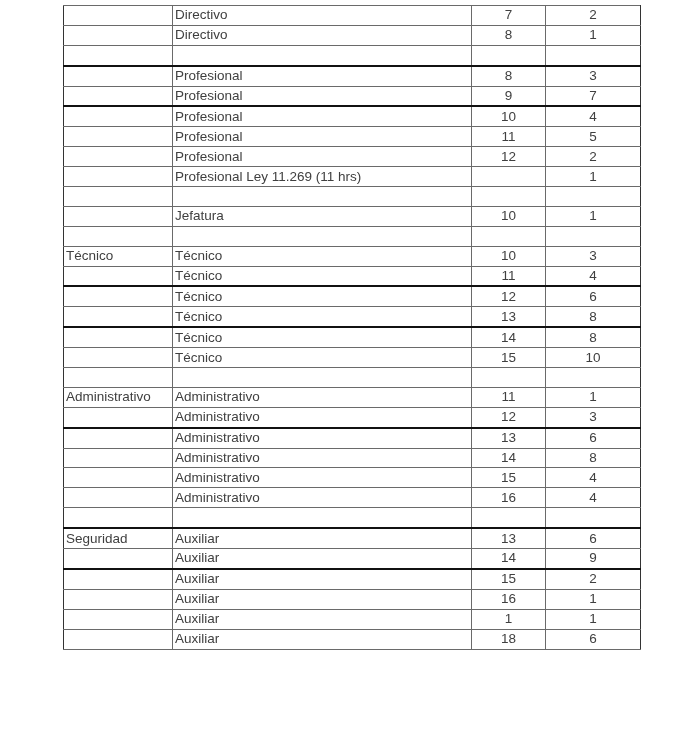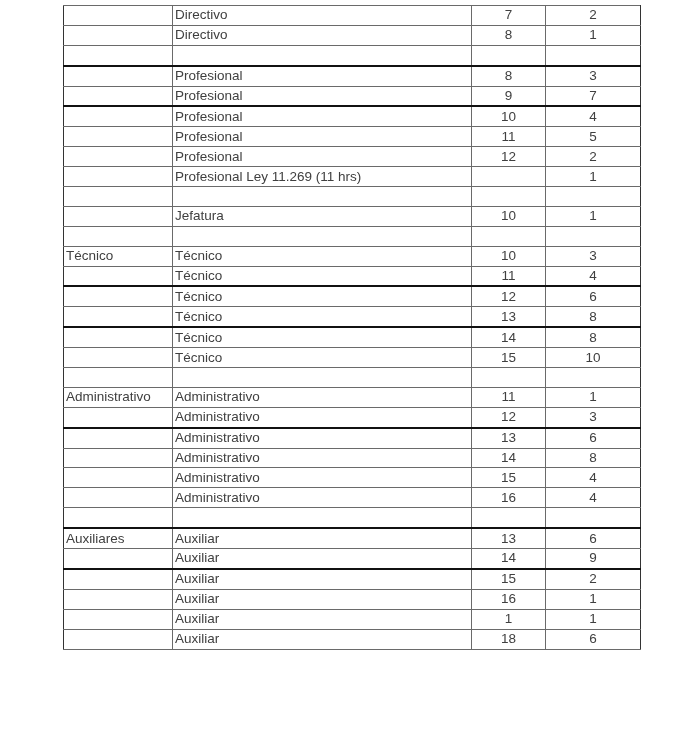--- a/index.html
+++ b/index.html
@@ -198,21 +198,21 @@
         <td class="c3 num">16</td>
         <td class="c4 num">4</td>
       </tr>
       <tr>
         <td class="c1 txt"></td>
         <td class="c2 txt"></td>
         <td class="c3 num"></td>
         <td class="c4 num"></td>
       </tr>
       <tr class="thick-top">
-        <td class="c1 txt">Auxiliares</td>
+        <td class="c1 txt">Seguridad</td>
         <td class="c2 txt">Auxiliar</td>
         <td class="c3 num">13</td>
         <td class="c4 num">6</td>
       </tr>
       <tr>
         <td class="c1 txt"></td>
         <td class="c2 txt">Auxiliar</td>
         <td class="c3 num">14</td>
         <td class="c4 num">9</td>
       </tr>

